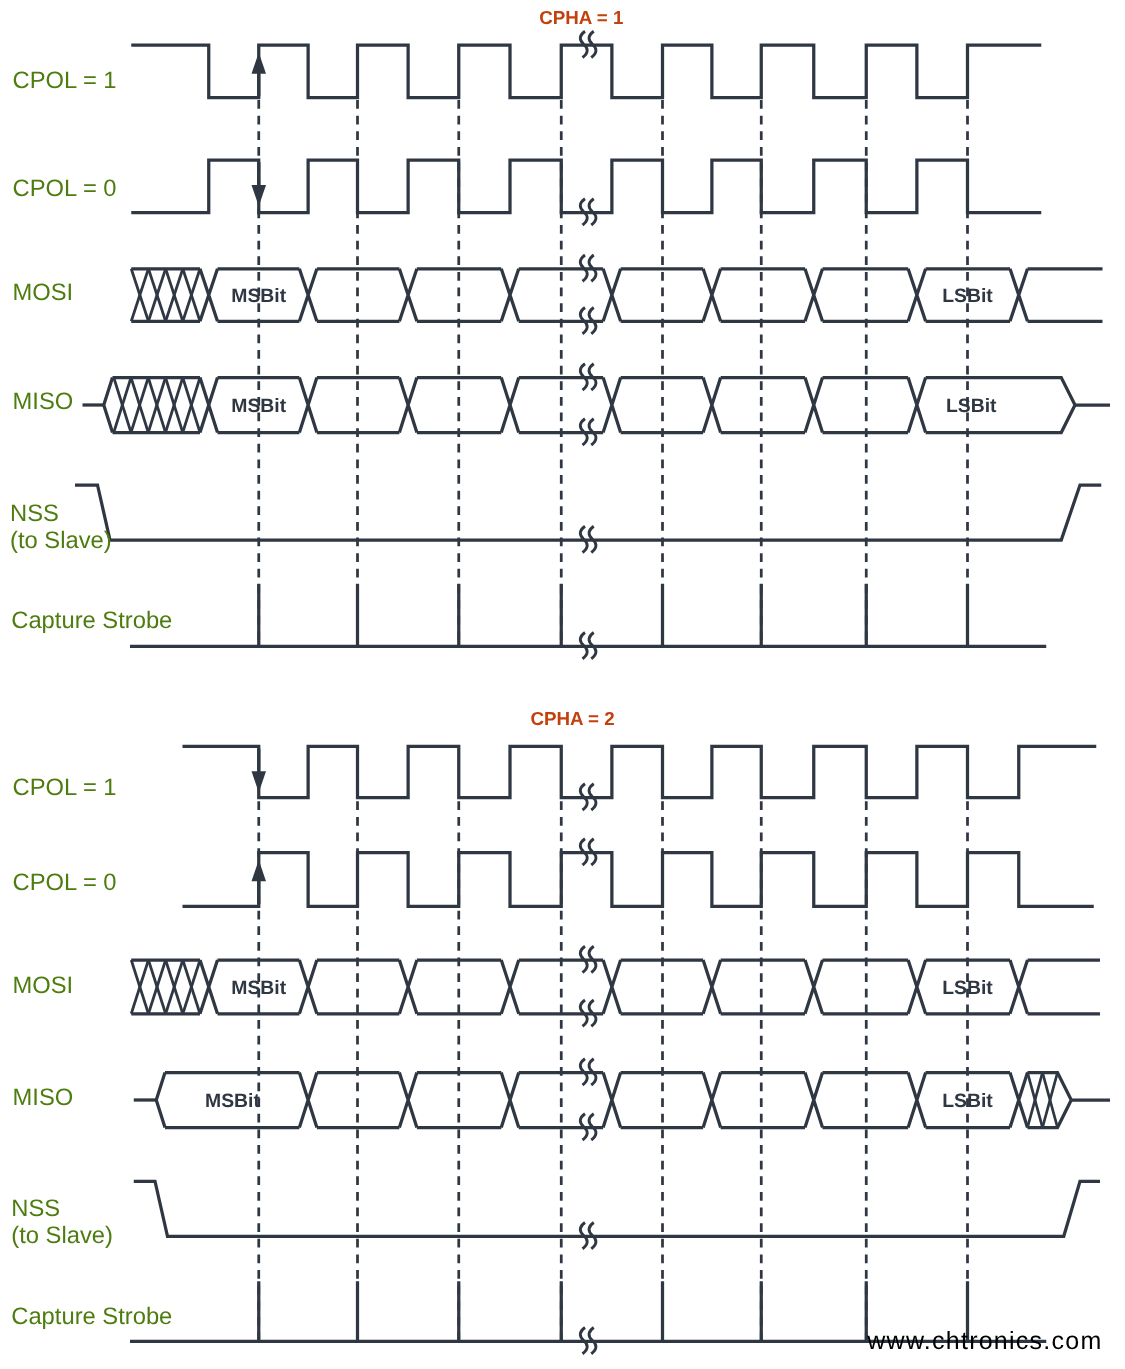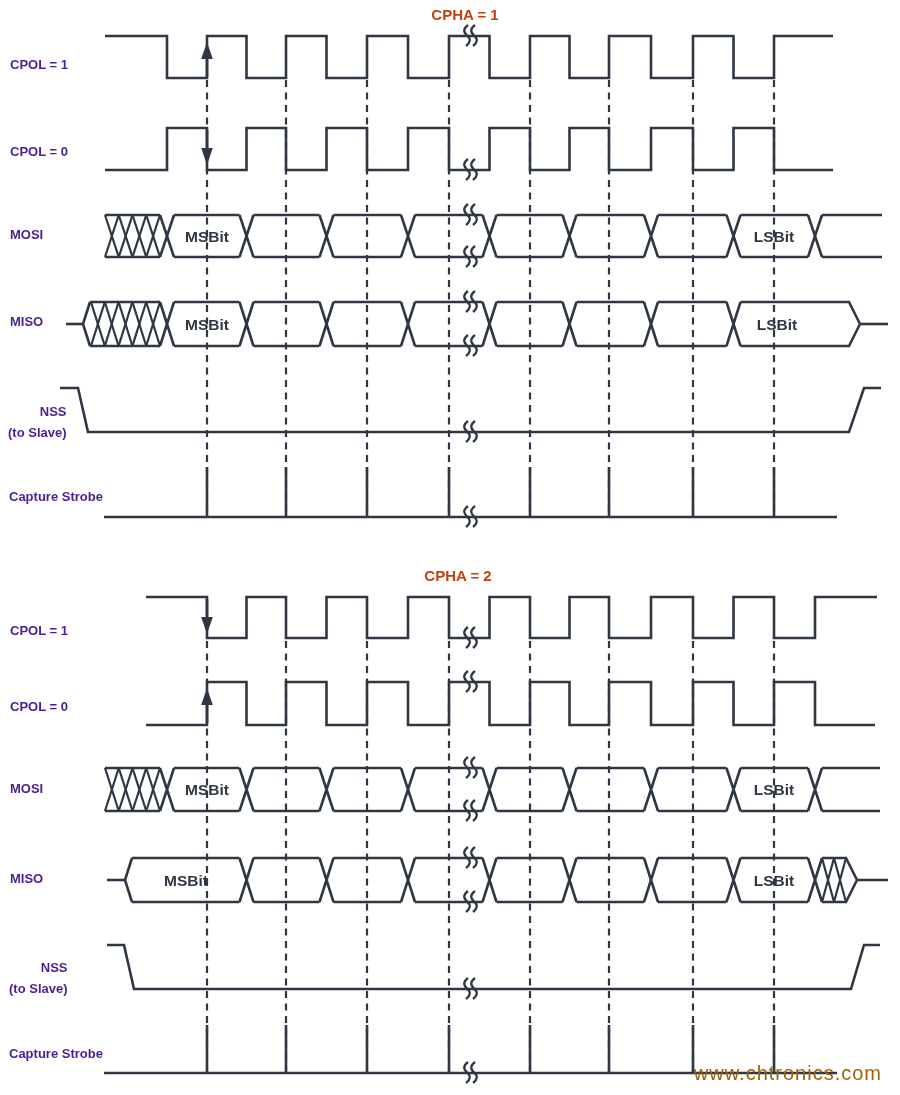--- a/index.html
+++ b/index.html
@@ -2,25 +2,25 @@
 <html><head>
 <meta charset="utf-8">
 <style>
   html,body{margin:0;padding:0;background:#fff;}
   .stage{
     position:relative;width:900px;height:1095px;background:#fff;
     font-family:"Liberation Sans",sans-serif;overflow:hidden;
   }
   #wave-svg{position:absolute;left:0;top:0;}
   .lbl{
-    position:absolute;font-weight:700;font-size:13px;line-height:17px;
-    color:#4c1d95;white-space:nowrap;
+    position:absolute;font-weight:400;font-size:19px;line-height:17px;
+    color:#4d7c0f;white-space:nowrap;
   }
   .lbl .sub{display:block;}
-  .nss-lbl{line-height:21px;text-align:right;}
+  .nss-lbl{line-height:21px;}
   .title{position:absolute;transform:translateX(-50%);font-weight:700;font-size:15px;color:#c2410c;white-space:nowrap;}
   .s1-cpol1{left:10px;top:56px}
   .s1-cpol0{left:10px;top:143px}
   .s1-mosi{left:10px;top:226px}
   .s1-miso{left:10px;top:313px}
   .s1-nss{left:8px;top:401px}
   .s1-cap{left:9px;top:488px}
   .s2-cpol1{left:10px;top:622px}
   .s2-cpol0{left:10px;top:698px}
   .s2-mosi{left:10px;top:780px}
@@ -253,14 +253,14 @@
   <div class="lbl s2-cpol1">CPOL = 1</div>
   <div class="lbl s2-cpol0">CPOL = 0</div>
   <div class="lbl s2-mosi">MOSI</div>
   <div class="lbl s2-miso">MISO</div>
   <div class="lbl nss-lbl s2-nss">
       <span class="sub">NSS</span>
       <span class="sub">(to Slave)</span>
     </div>
   <div class="lbl s2-cap">Capture Strobe</div>
 
-  <div class="watermark" style="color: #a16207; margin-left: 24px;">www.chtronics.com</div>
+  <div class="watermark" style="color: #000000; margin-left: 24px;">www.chtronics.com</div>
 </div>
 
 </body></html>

